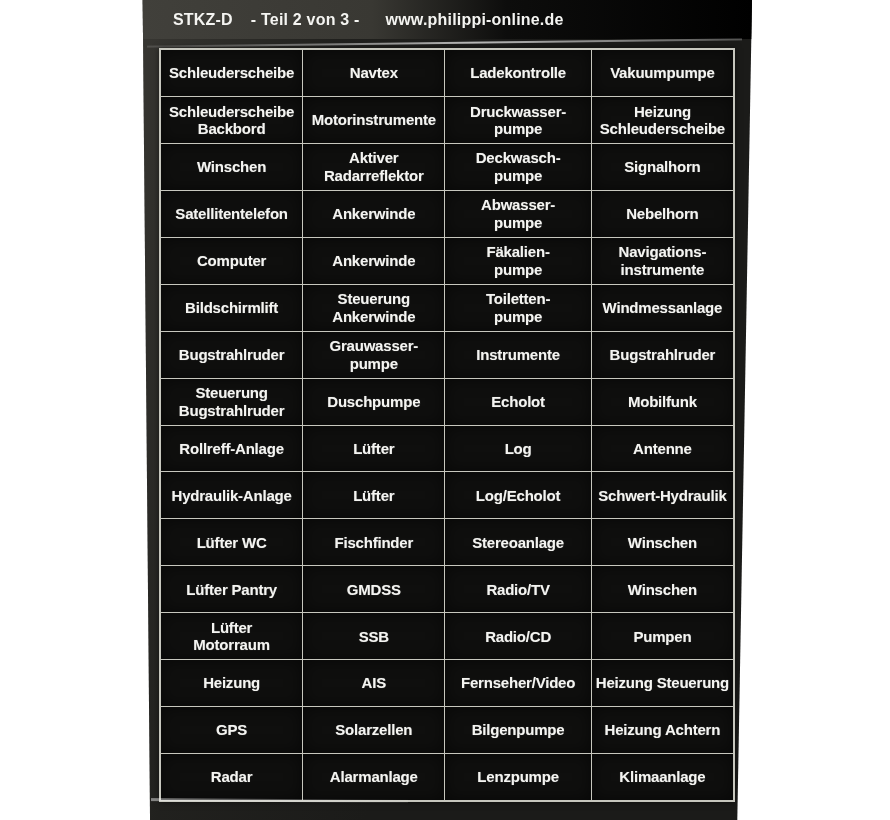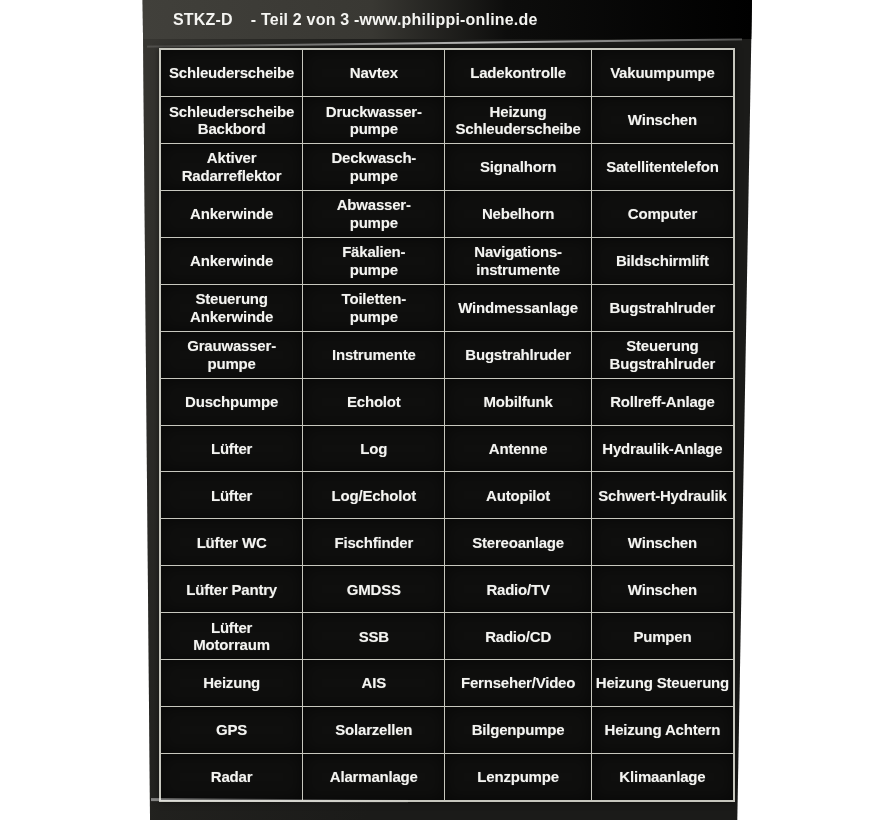--- a/index.html
+++ b/index.html
@@ -46,21 +46,21 @@
     align-items: center;
     padding-left: 34px;
     box-sizing: border-box;
     color: var(--text);
     font-weight: bold;
     font-size: 16px;
     letter-spacing: 0.2px;
     white-space: nowrap;
   }
   .sheet-header .code { margin-right: 18px; }
-  .sheet-header .part { }
+  .sheet-header .part { margin-right: 26px; }
   .streak-top {
     position: absolute;
     left: 8px;
     top: 42px;
     width: 97%;
     height: 2px;
     background: linear-gradient(90deg, rgba(255,255,255,0.12), rgba(255,255,255,0.7) 55%, rgba(255,255,255,0.25));
     transform: rotate(-0.7deg);
     filter: blur(0.4px);
   }
@@ -117,20 +117,21 @@
       <span class="url">www.philippi-online.de</span>
     </div>
     <div class="streak-top"></div>
     <div class="grid" id="grid">
         <div class="cell">Schleuderscheibe</div>
         <div class="cell">Navtex</div>
         <div class="cell">Ladekontrolle</div>
         <div class="cell">Vakuumpumpe</div>
         <div class="cell">Schleuderscheibe
 Backbord</div>
+        <div class="cell">Motorinstrumente</div>
         <div class="cell">Druckwasser-
 pumpe</div>
         <div class="cell">Heizung
 Schleuderscheibe</div>
         <div class="cell">Winschen</div>
         <div class="cell">Aktiver
 Radarreflektor</div>
         <div class="cell">Deckwasch-
 pumpe</div>
         <div class="cell">Signalhorn</div>
@@ -161,21 +162,20 @@
         <div class="cell">Duschpumpe</div>
         <div class="cell">Echolot</div>
         <div class="cell">Mobilfunk</div>
         <div class="cell">Rollreff-Anlage</div>
         <div class="cell">Lüfter</div>
         <div class="cell">Log</div>
         <div class="cell">Antenne</div>
         <div class="cell">Hydraulik-Anlage</div>
         <div class="cell">Lüfter</div>
         <div class="cell">Log/Echolot</div>
-        <div class="cell">Autopilot</div>
         <div class="cell">Schwert-Hydraulik</div>
         <div class="cell">Lüfter WC</div>
         <div class="cell">Fischfinder</div>
         <div class="cell">Stereoanlage</div>
         <div class="cell">Winschen</div>
         <div class="cell">Lüfter Pantry</div>
         <div class="cell">GMDSS</div>
         <div class="cell">Radio/TV</div>
         <div class="cell">Winschen</div>
         <div class="cell">Lüfter

